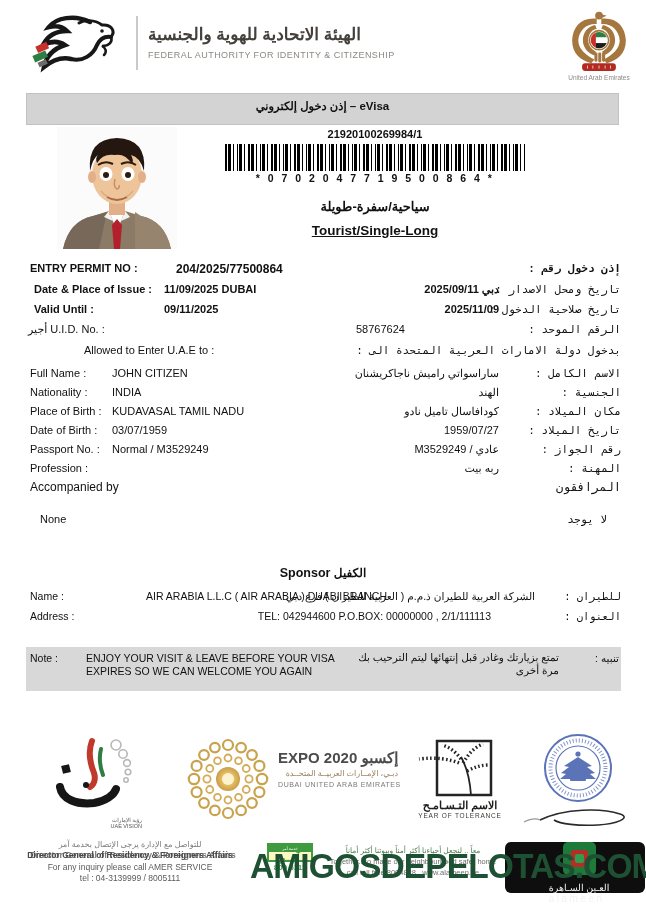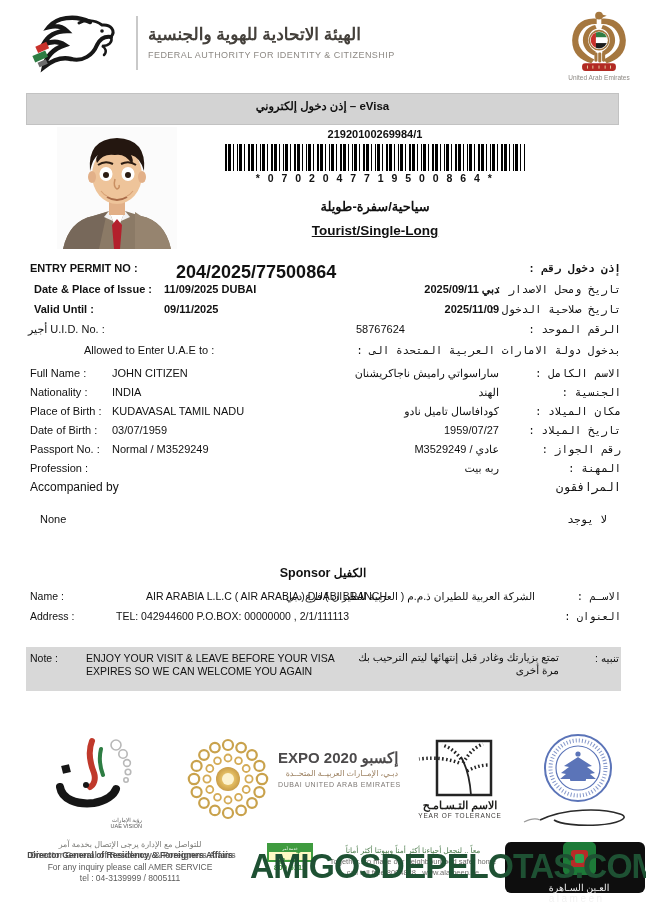--- a/index.html
+++ b/index.html
@@ -30,32 +30,32 @@
   .type-en{font-weight:bold;font-size:13.5px;margin-top:9px;text-decoration:underline;}
 
   
   .permit{left:26px;top:262px;width:595px;height:290px;font-size:11px;}
   .prow{position:absolute;left:0;width:100%;height:19px;}
   .lbl-en{position:absolute;left:4px;white-space:nowrap;}
   .val-en{position:absolute;left:86px;white-space:nowrap;}
   .val-ar{position:absolute;right:122px;direction:rtl;white-space:nowrap;}
   .lbl-ar{position:absolute;right:0;direction:rtl;white-space:nowrap;font-family:Liberation Mono, monospace;}
   .b{font-weight:bold;}
-  .val-center-big{position:absolute;left:150px;font-weight:bold;font-size:18px;}
+  .val-center-big{position:absolute;left:150px;font-weight:bold;font-size:12px;}
   .val-center{position:absolute;left:330px;}
   .uid-prefix{direction:rtl;}
   .indent{left:58px;}
 
   
   .sponsor-head{left:0;top:566px;width:646px;text-align:center;font-size:12px;direction:ltr;}
   .sponsor-head .en{font-weight:bold;font-size:12.5px;}
   .sponsor-head .ar{font-weight:bold;}
   .sponsor{left:26px;top:588px;width:595px;font-size:10.5px;}
   .srow{position:absolute;left:0;width:100%;height:19px;}
-  .addr-val{position:absolute;left:90px;right:130px;text-align:left;}
+  .addr-val{position:absolute;left:90px;right:130px;text-align:right;}
 
   
   .note-bar{left:26px;top:647px;width:595px;min-height:44px;background:#d8d8d8;
             font-size:10.5px;box-sizing:border-box;}
   .note-lbl{position:absolute;left:4px;top:5px;}
   .note-en{position:absolute;left:60px;top:5px;width:262px;line-height:13px;}
   .note-ar{position:absolute;right:62px;top:4px;width:210px;direction:rtl;text-align:right;line-height:13px;}
   .note-lbl-ar{position:absolute;right:2px;top:5px;direction:rtl;}
 
   
@@ -283,21 +283,21 @@
   <div class="abs sponsor-head">
     <span class="en">Sponsor</span>
     <span class="ar" dir="rtl">الكفيل</span>
   </div>
 
   <div class="abs sponsor">
     <div class="srow" style="top:2px;">
       <span class="lbl-en">Name :</span>
       <span class="val-en" style="left:120px;">AIR ARABIA L.L.C ( AIR ARABIA ) DUABI BRANCH</span>
       <span class="val-ar" style="right:86px;">الشركة العربية للطيران ذ.م.م ( العربية للطيران ) فرع دبي</span>
-      <span class="lbl-ar">الاسـم :</span>
+      <span class="lbl-ar">للطيران :</span>
     </div>
     <div class="srow" style="top:22px;">
       <span class="lbl-en">Address :</span>
       <span class="addr-val">TEL: 042944600 P.O.BOX: 00000000 , 2/1/111113</span>
       <span class="lbl-ar">العنوان :</span>
     </div>
   </div>
 
   <div class="abs note-bar">
     <span class="note-lbl">Note :</span>

